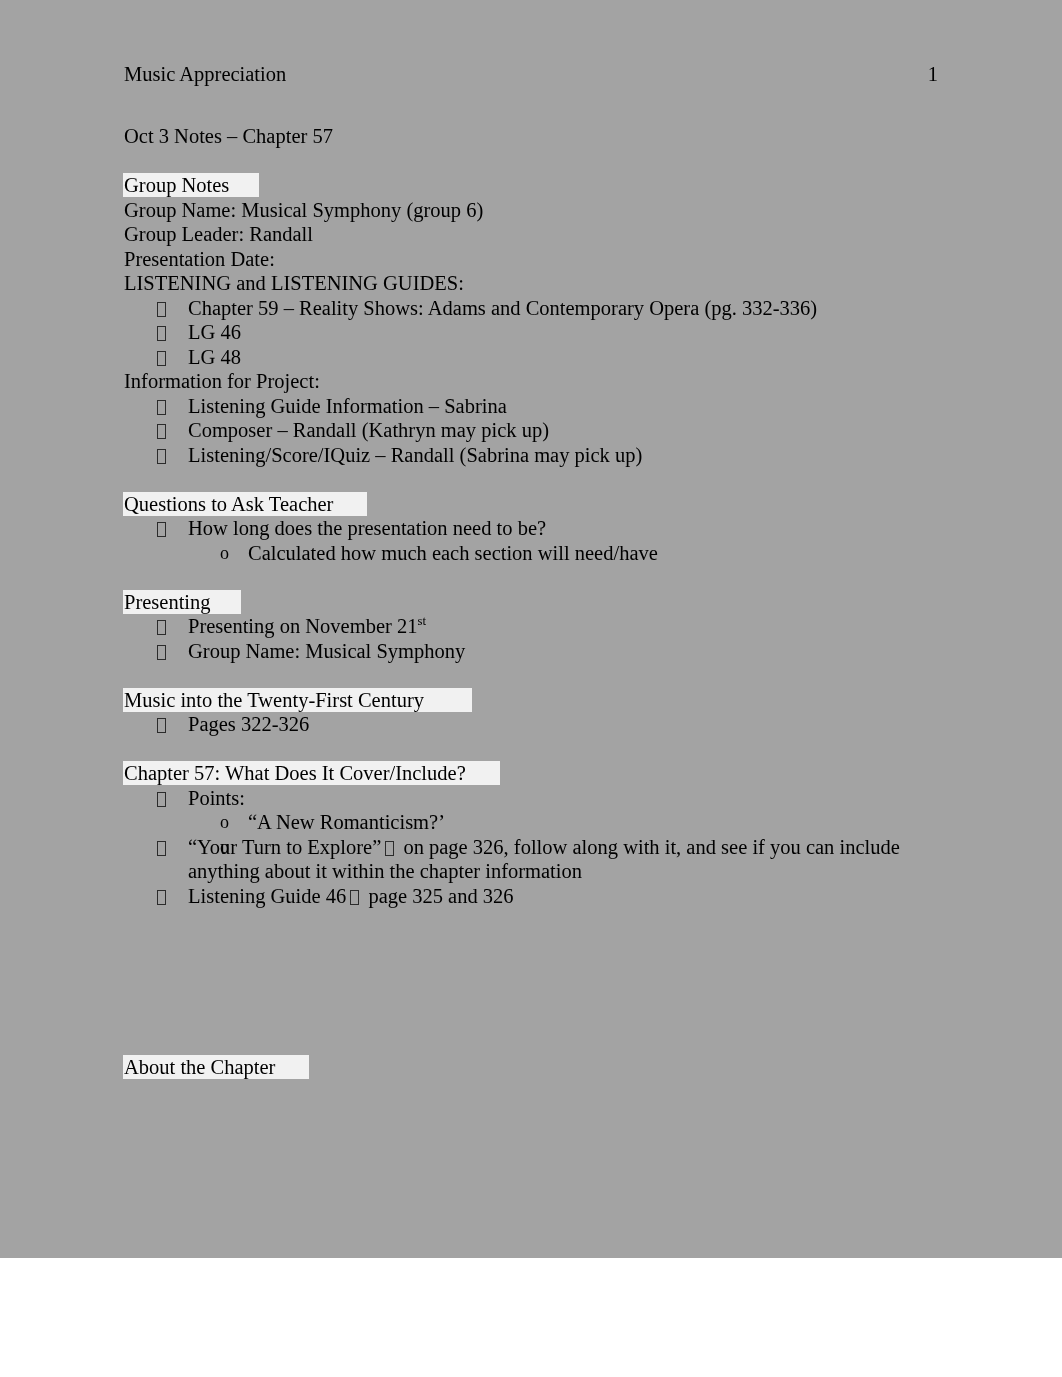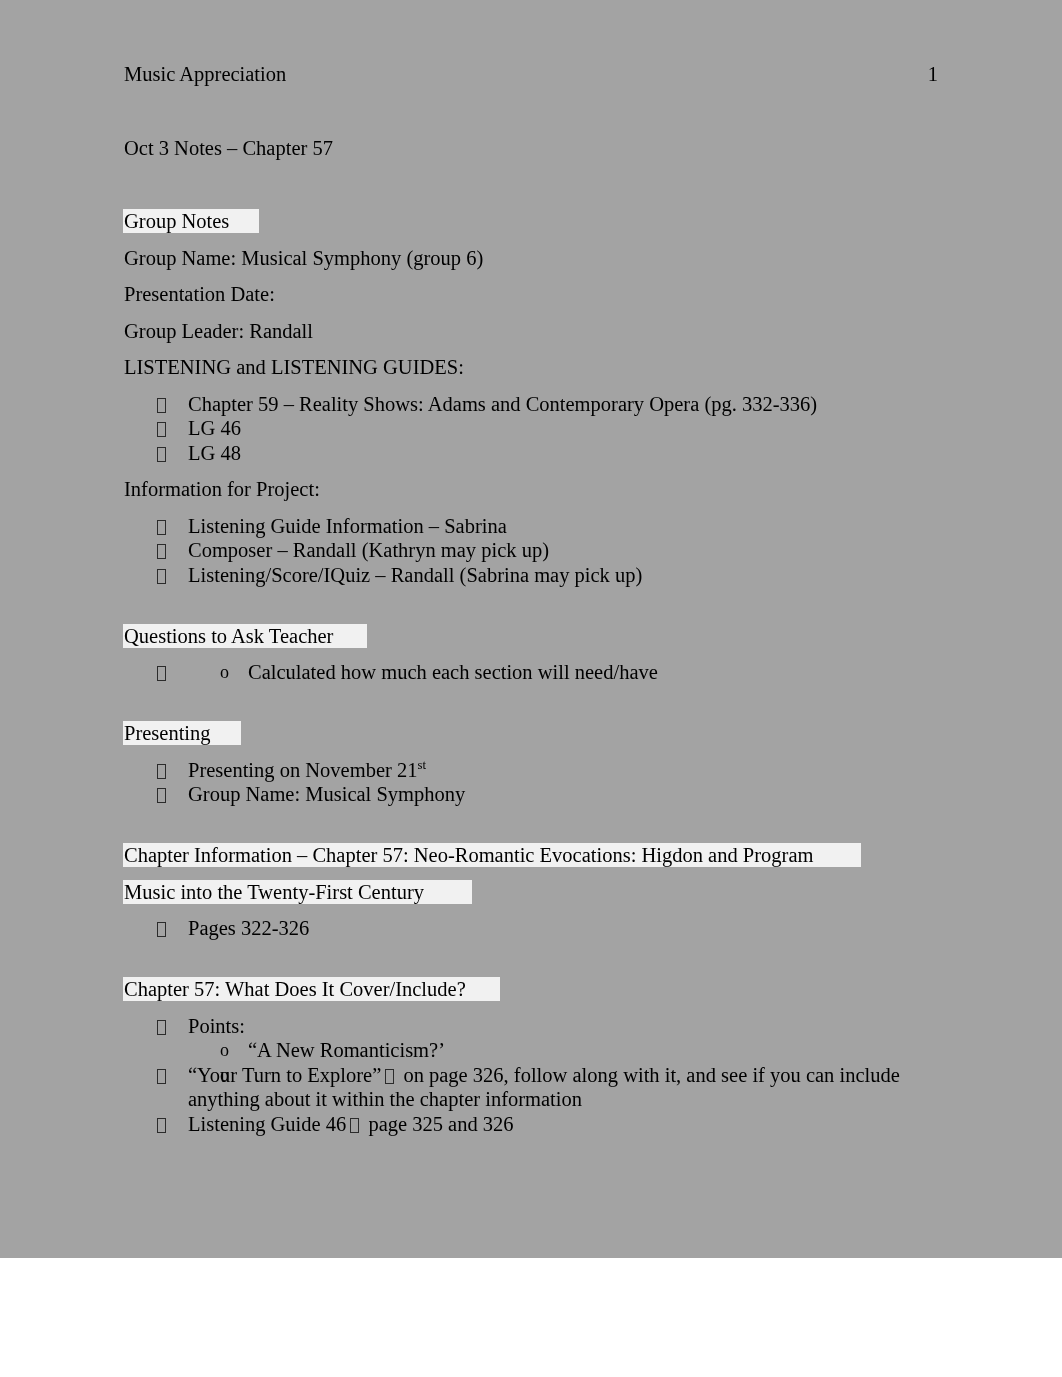--- a/index.html
+++ b/index.html
@@ -41,21 +41,21 @@
   .doc-body {
     position: absolute;
     top: 124px;
     left: 124px;
     width: 814px;
     font-size: 20.5px;
     line-height: 24.5px;
   }
 
   .line {
-    margin: 12px;
+    margin: 0;
     padding: 0;
     white-space: normal;
   }
   .blank { height: 24.5px; }
 
   
   .p0 { margin-left: 0; }
 
   
   .hl {
@@ -131,22 +131,22 @@
     <span class="pageno">1</span>
   </div>
 
   <div class="doc-body">
 
     <div class="line p0">Oct 3 Notes – Chapter 57</div>
     <div class="blank"></div>
 
     <div class="line p0"><span class="hl hl-wide3">Group Notes</span></div>
     <div class="line p0">Group Name: Musical Symphony (group 6)</div>
+    <div class="line p0">Group Leader: Randall</div>
     <div class="line p0">Presentation Date:</div>
-    <div class="line p0">Group Leader: Randall</div>
     <div class="line p0">LISTENING and LISTENING GUIDES:</div>
 
     <div class="bullet">
       <span class="marker"><span class="tofu"></span></span>
     </div>
     <div class="bullet">
       <span class="marker"><span class="tofu"></span></span>
       <span>Chapter 59 – Reality Shows: Adams and Contemporary Opera (pg. 332-336)</span>
     </div>
     <div class="bullet">
@@ -172,20 +172,21 @@
       <span class="marker"><span class="tofu"></span></span>
       <span>Listening/Score/IQuiz – Randall (Sabrina may pick up)</span>
     </div>
 
     <div class="blank"></div>
 
     <div class="line p0"><span class="hl hl-wide2">Questions to Ask Teacher</span></div>
 
     <div class="bullet">
       <span class="marker"><span class="tofu"></span></span>
+      <span>How long does the presentation need to be?</span>
     </div>
     <div class="subitem">
       <span class="marker-o">o</span>
       <span>Calculated how much each section will need/have</span>
     </div>
 
     <div class="blank"></div>
 
     <div class="line p0"><span class="hl hl-wide3">Presenting</span></div>
 
@@ -194,23 +195,20 @@
       <span><span>Presenting on November 21</span><sup>st</sup></span>
     </div>
     <div class="bullet">
       <span class="marker"><span class="tofu"></span></span>
       <span>Group Name: Musical Symphony</span>
     </div>
 
     <div class="blank"></div>
 
     <div class="line p0">
-      <span class="hl hl-wide">Chapter Information – Chapter 57: Neo-Romantic Evocations: Higdon and Program</span>
-    </div>
-    <div class="line p0">
       <span class="hl hl-wide">Music into the Twenty-First Century</span>
     </div>
 
     <div class="bullet">
       <span class="marker"><span class="tofu"></span></span>
       <span>Pages 322-326</span>
     </div>
 
     <div class="blank"></div>
 

